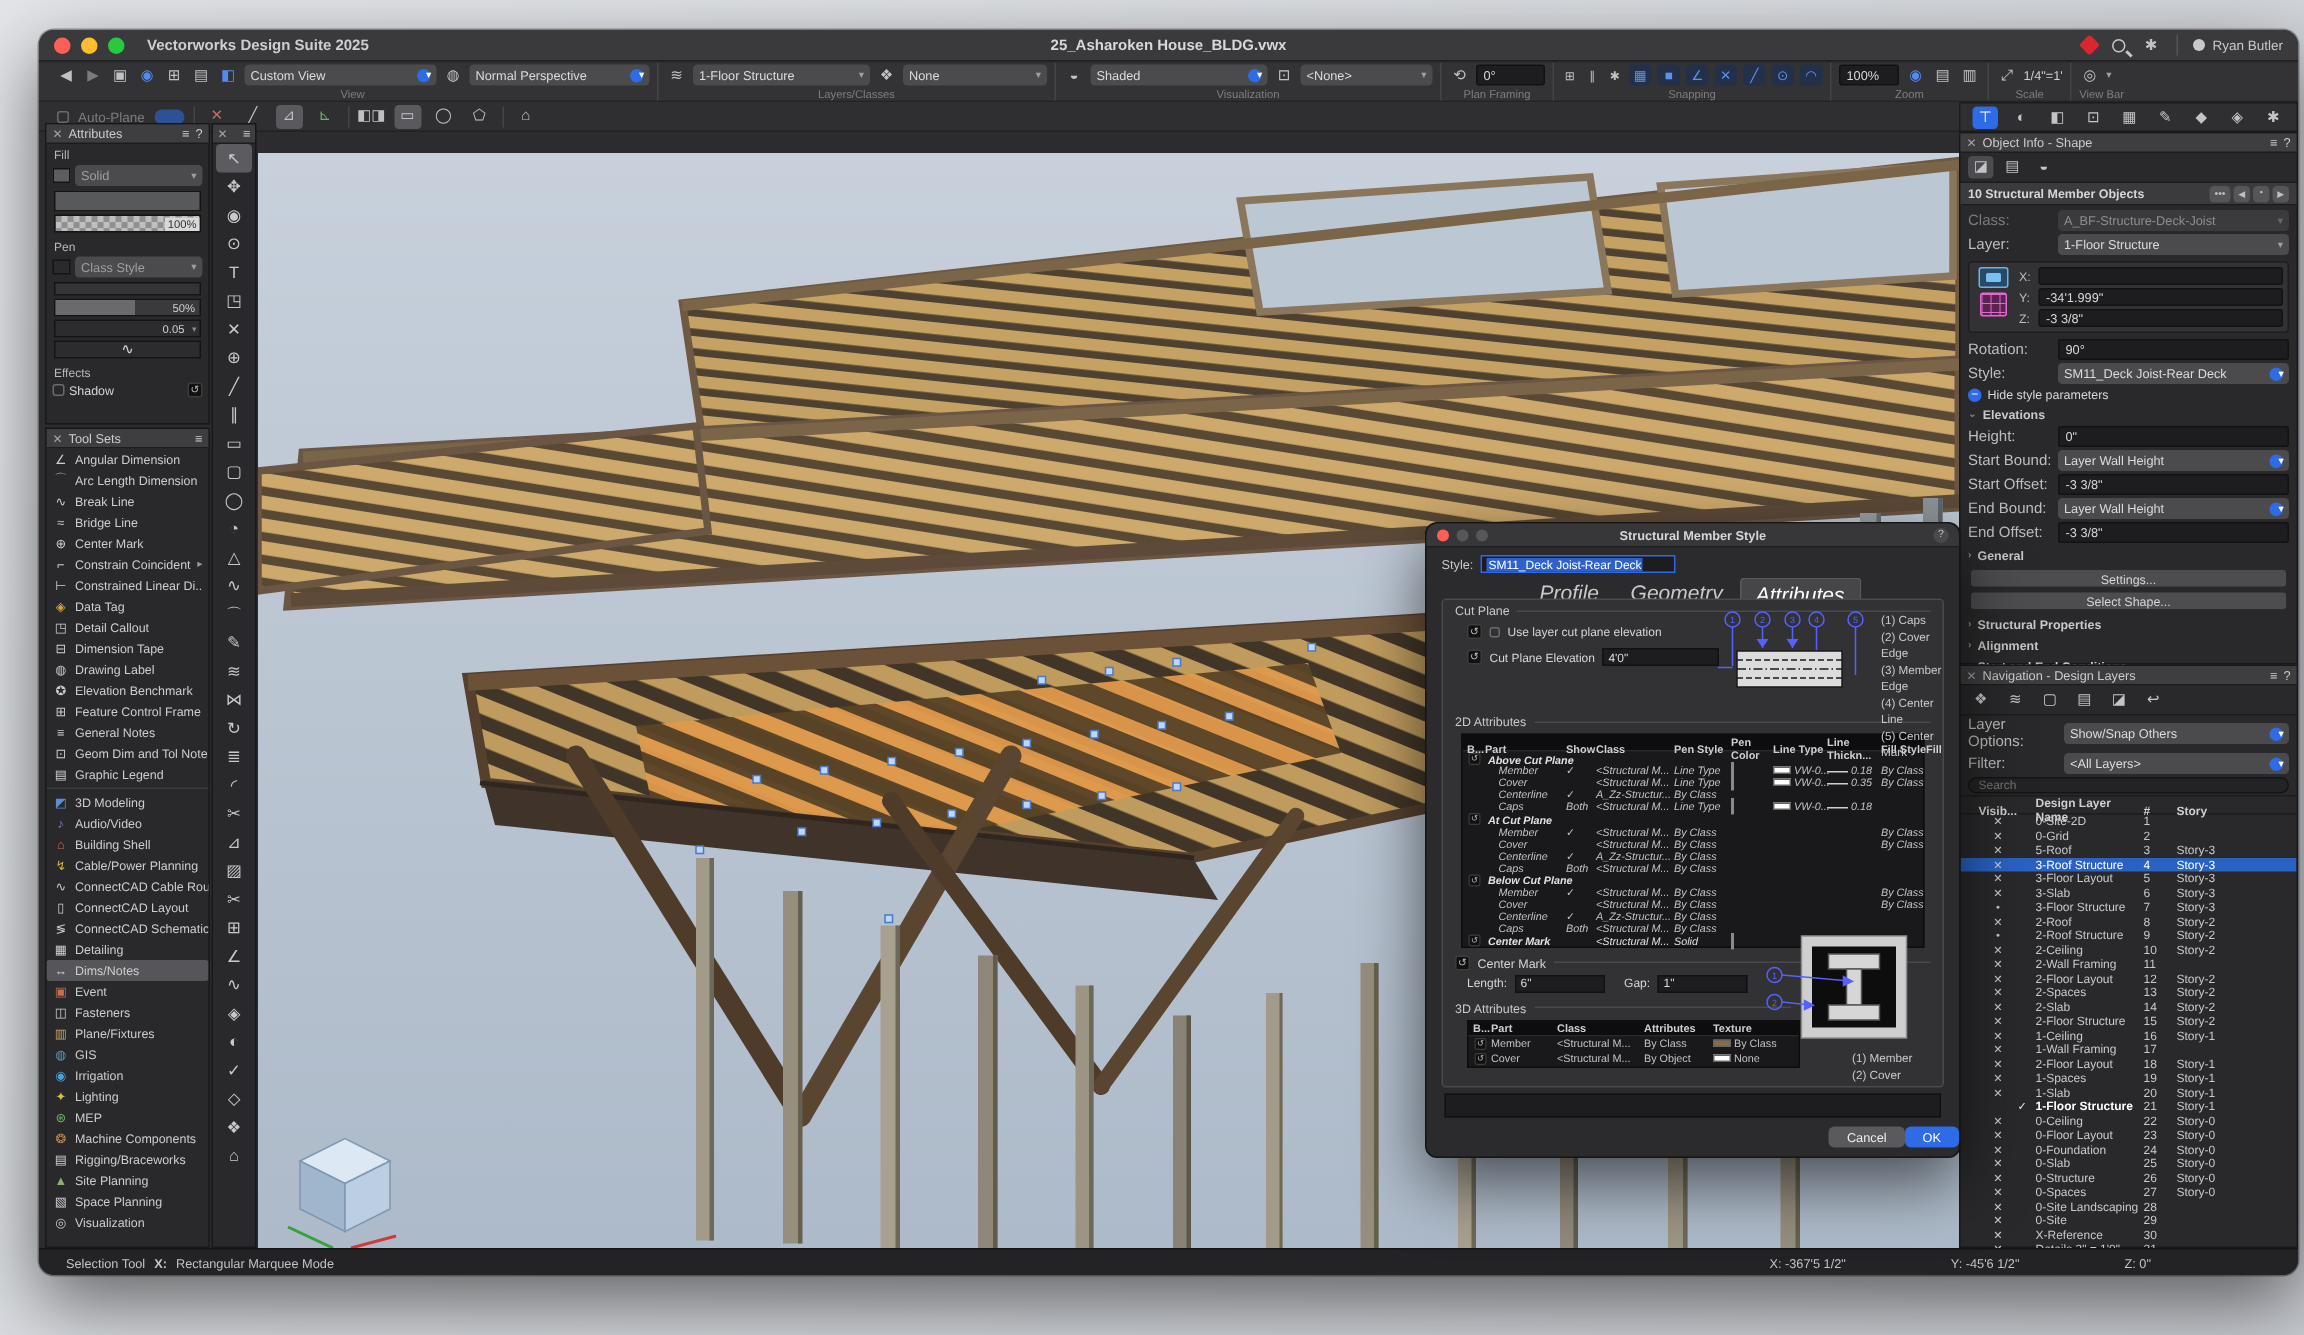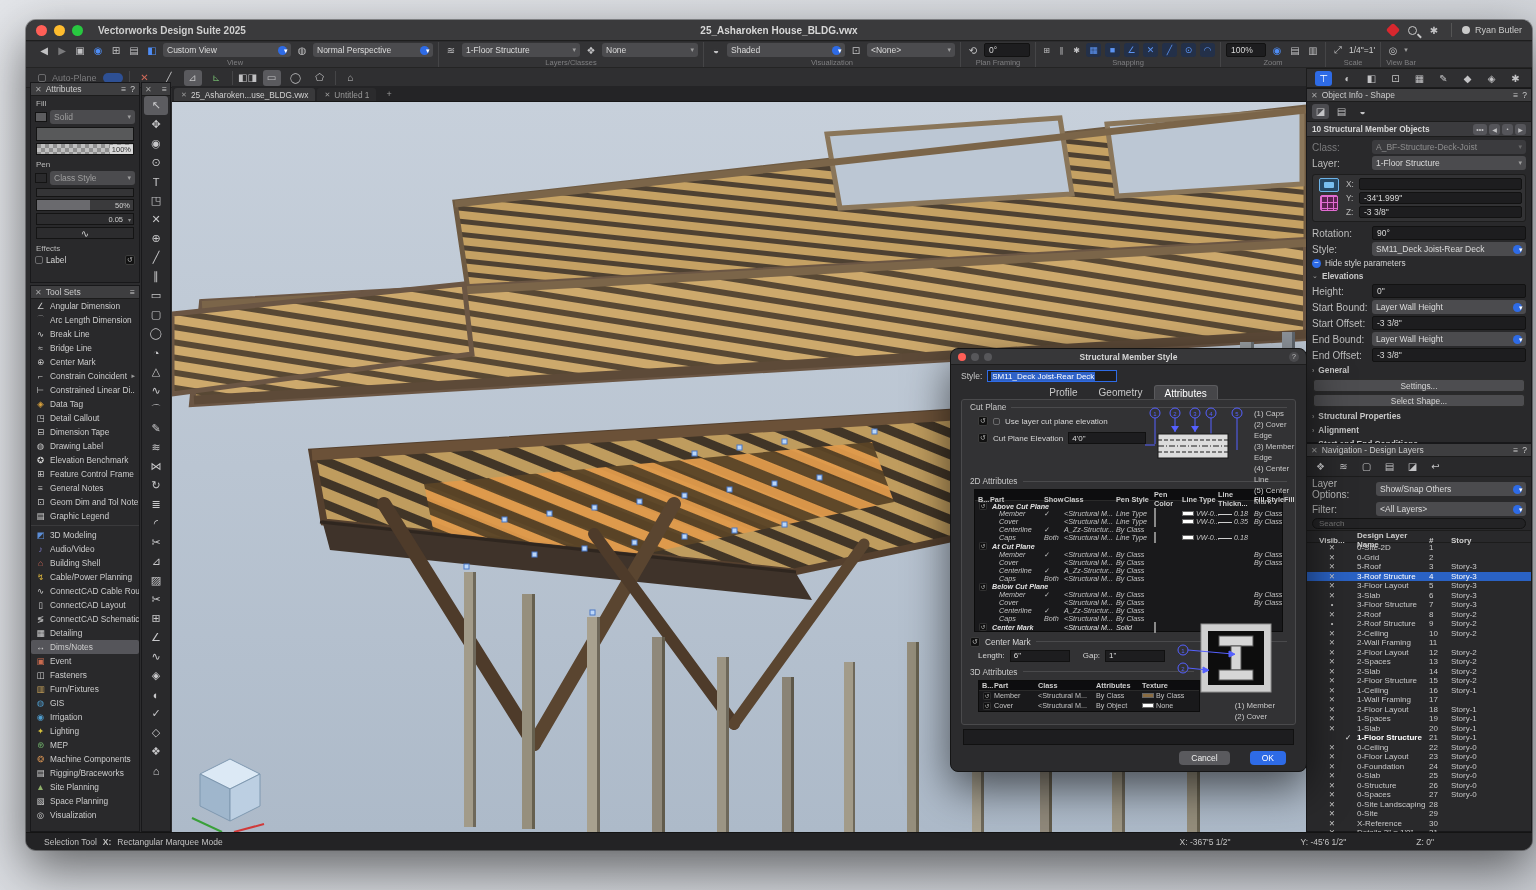--- a/index.html
+++ b/index.html
@@ -108,21 +108,21 @@
   .l-num,.l-story { overflow:hidden; }
   
   .dialog { position:absolute; background:#2b2b2d; border:1px solid #151515; border-radius:8px;
             box-shadow:0 16px 44px rgba(0,0,0,.6); z-index:50; }
   .dtitle { height:16px; display:flex; align-items:center; padding:0 7px; border-bottom:1px solid #1d1d1d; background:#373739; border-radius:8px 8px 0 0; }
   .dtitle .t { position:absolute; left:50%; transform:translateX(-50%); font-size:8.5px; font-weight:bold; color:#d6d6d6; }
   .dot { width:8px; height:8px; border-radius:50%; margin-right:5px; }
   .help { margin-left:auto; width:10px; height:10px; border-radius:50%; background:#4a4a4d; color:#c6c6c6; font-size:7px;
           display:flex; align-items:center; justify-content:center; }
   .dtabs { display:flex; justify-content:center; gap:1px; margin-top:3px; }
-  .dtab2 { padding:2px 10px; font-size:10px; color:#c9c9c9; border-radius:3px 3px 0 0; }
+  .dtab2 { padding:2px 10px; font-size:14px; color:#c9c9c9; border-radius:3px 3px 0 0;font-style:italic; }
   .dtab2.on { background:#464649; border:1px solid #5a5a5d; border-bottom:none; color:#fff; }
   .dcontent { position:absolute; left:10px; right:10px; top:50px; bottom:46px; background:#323234; border:1px solid #4a4a4c; border-radius:3px; }
   .bybtn { width:10px; height:10px; background:#111; border:1px solid #3c3c3c; border-radius:2px; color:#b9b9b9; font-size:7px;
            display:inline-flex; align-items:center; justify-content:center; flex:none; }
   .dgroup { display:flex; align-items:center; gap:5px; color:#c9c9c9; font-size:8.3px; }
   .dgroup .hr { flex:1; height:1px; background:#4a4a4c; }
   .dfield { background:#1d1d1f; border:1px solid #111; height:12px; display:flex; align-items:center; padding:0 3px; font-size:8px; color:#ddd; }
   .t2 { background:#19191b; border:1px solid #0c0c0c; }
   .t2head,.t2row { display:grid; grid-template-columns:12px 54px 20px 52px 38px 28px 36px 36px 30px 16px; align-items:center; padding:0 3px; }
   .t2head { height:11px; background:#0d0d0f; color:#cfcfcf; font-weight:bold; font-size:7.3px; border-bottom:1px solid #2a2a2a; }
@@ -329,21 +329,21 @@
     <div class="slider" style="background:#2c2c2e">
       <span class="val">0.05</span>
       <span style="color:#8a8a8a;font-size:6px;padding:0 2px">▾</span>
     </div>
     <div class="slider" style="background:#2c2c2e;justify-content:center">
       <span style="color:#cfcfcf;font-size:10px">∿</span>
     </div>
     <div class="seclabel">Effects</div>
     <div class="arow">
       <span class="chk"></span>
-      <span style="font-size:8.3px">Label</span>
+      <span style="font-size:8.3px">Shadow</span>
       <span class="sp" style="flex:1"></span>
       <span class="bybtn">↺</span>
     </div>
   </div>
 
   <div class="palette scroll" style="left:4px; top:265px; width:110px; height:547px;">
     <div class="phead">
       <span class="x">✕</span>
       <span>Tool Sets</span>
       <span class="sp"></span>
@@ -474,21 +474,21 @@
         <div class="toolrow">
           <span class="ti" style="color: rgb(201, 107, 79);">▣</span>
           <span>Event</span>
         </div>
         <div class="toolrow">
           <span class="ti">◫</span>
           <span>Fasteners</span>
         </div>
         <div class="toolrow">
           <span class="ti" style="color: rgb(201, 163, 90);">▥</span>
-          <span>Furn/Fixtures</span>
+          <span>Plane/Fixtures</span>
         </div>
         <div class="toolrow">
           <span class="ti" style="color: rgb(79, 158, 208);">◍</span>
           <span>GIS</span>
         </div>
         <div class="toolrow">
           <span class="ti" style="color: rgb(79, 158, 208);">◉</span>
           <span>Irrigation</span>
         </div>
         <div class="toolrow">
@@ -561,34 +561,20 @@
         <span class="tsbtn">∿</span>
         <span class="tsbtn">◈</span>
         <span class="tsbtn">◐</span>
         <span class="tsbtn">✓</span>
         <span class="tsbtn">◇</span>
         <span class="tsbtn">❖</span>
         <span class="tsbtn">⌂</span>
       </div>
   </div>
 
-  <div class="tabbar" style="left:146px; top:66px; width:1134px; height:16px;">
-    <div id="doc-tabs" style="display:flex;gap:2px;align-items:flex-end;height:100%">
-
-    <div class="dtab">
-          <span style="color:#9a9a9a;font-size:7px">✕</span>
-          <span>25_Asharoken...use_BLDG.vwx</span>
-        </div>
-        <div class="dtab inactive">
-          <span style="color:#9a9a9a;font-size:7px">✕</span>
-          <span>Untitled 1</span>
-        </div>
-      </div>
-    <span style="color:#9a9a9a;padding:0 8px">+</span>
-  </div>
 
   <div class="viewport" style="left:146px; top:82px; width:1134px; height:730px;">
     <svg width="1134" height="730" viewBox="0 0 1134 730">
       <defs>
         <linearGradient id="sky" x1="0" y1="0" x2="0" y2="1">
           <stop offset="0" stop-color="#c7d0db"></stop>
             <stop offset="1" stop-color="#adbac9"></stop>
         </linearGradient>
         <pattern id="pFar" width="13" height="13" patternUnits="userSpaceOnUse" patternTransform="rotate(96)">
           <rect width="13" height="13" fill="#4e4132"></rect>
@@ -1547,21 +1533,21 @@
             <text x="6" y="48.5">2</text>
         </g>
       </svg>
       <div id="beam-legend" style="position:absolute;right:20px;bottom:2px;text-align:left">
 
       <div class="legrow">(1) Member</div>
           <div class="legrow">(2) Cover</div>
         </div>
     </div>
     <div class="dfield" style="position:absolute;left:12px;right:12px;bottom:26px;height:16px"></div>
-    <div style="position:absolute;right:20px;bottom:6px;display:flex;gap:20px">
+    <div style="position:absolute;right:0;bottom:6px;display:flex;gap:0">
       <span class="dbtn gray">Cancel</span>
       <span class="dbtn blue">OK</span>
     </div>
   </div>
 
   <div class="statusbar">
     <span>Selection Tool</span>
     <span style="font-weight:bold">X:</span>
     <span>Rectangular Marquee Mode</span>
     <div class="coords">

